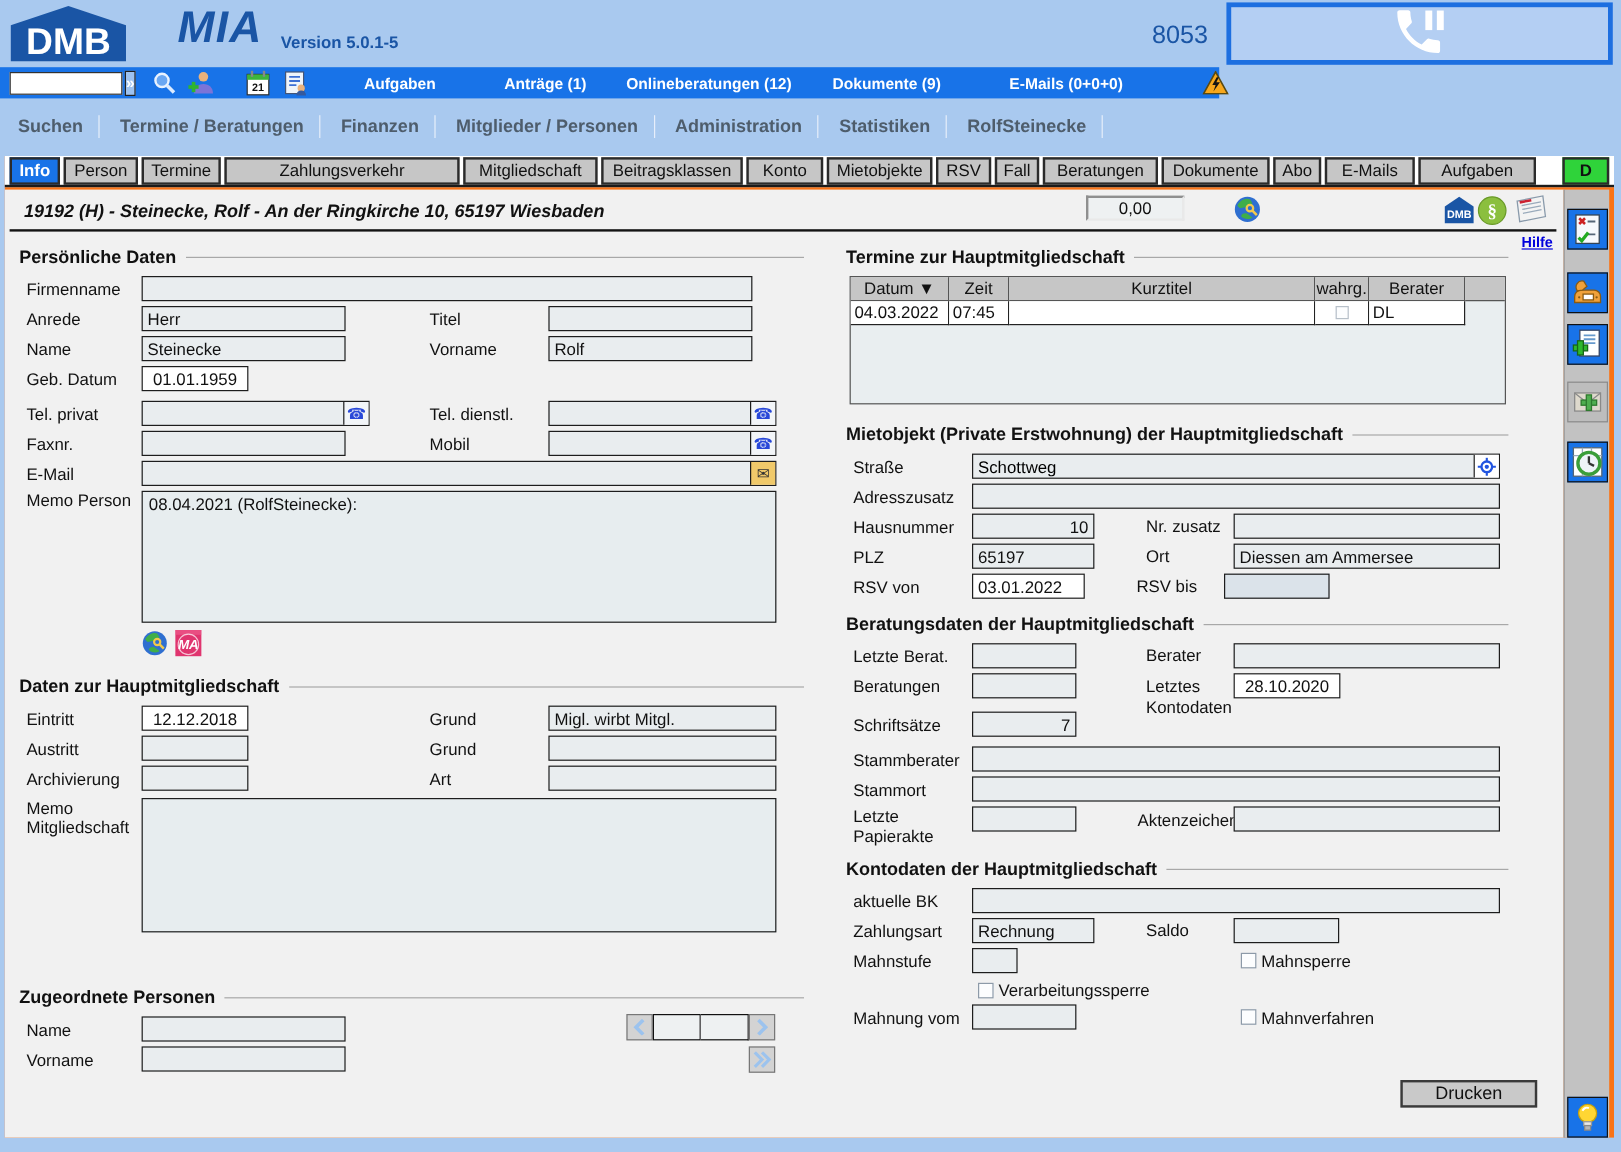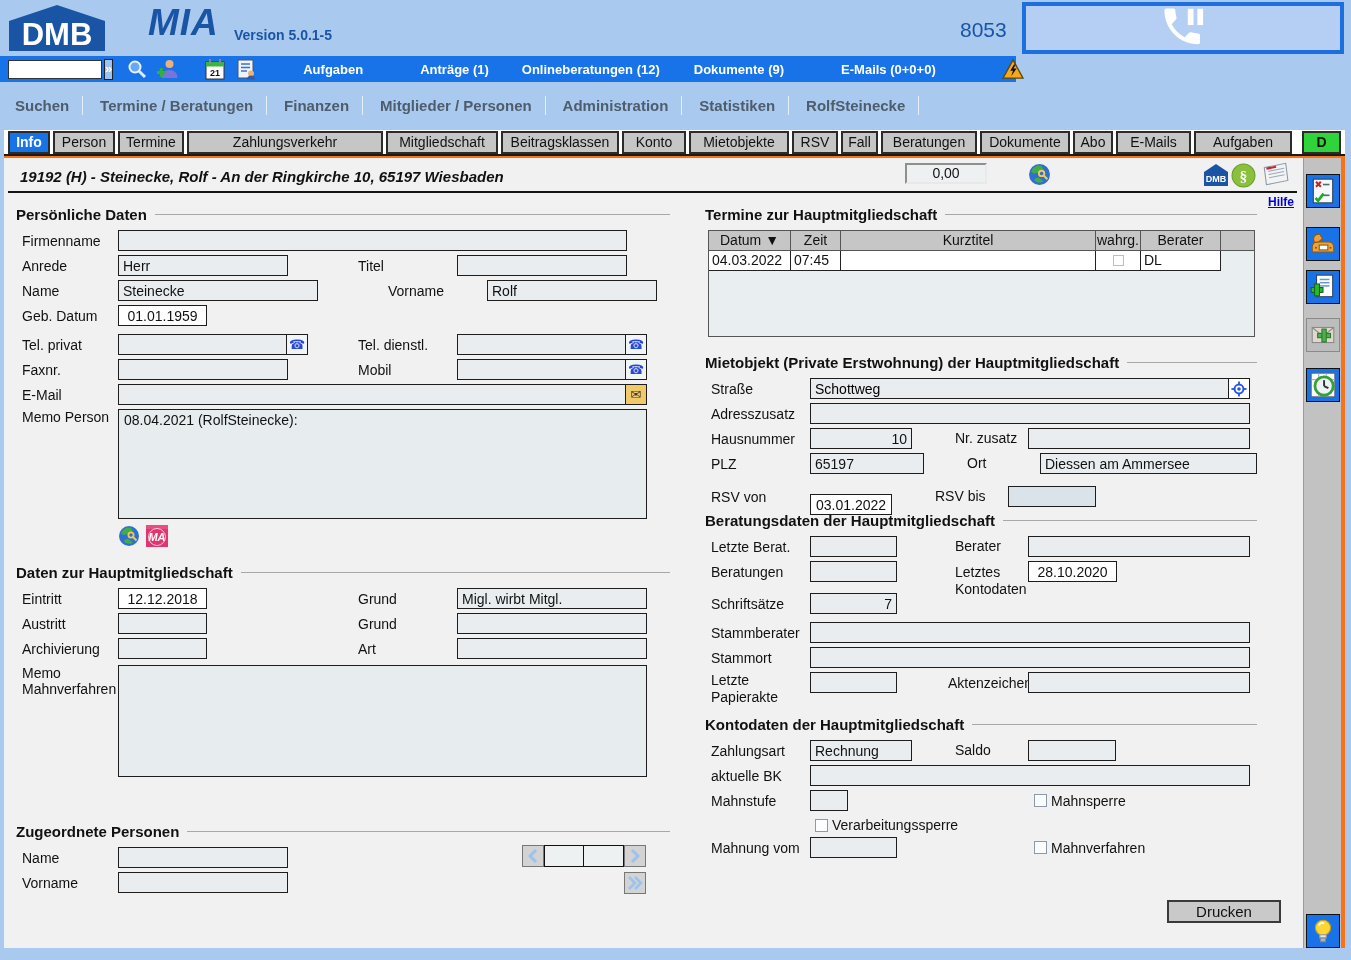--- a/index.html
+++ b/index.html
@@ -184,21 +184,21 @@
 <div class="window">
 
   <div class="tabs">
     <div class="tab active" style="width:42px">Info</div>
     <div class="tab" style="width:62px">Person</div>
     <div class="tab" style="width:66px">Termine</div>
     <div class="tab" style="width:196px">Zahlungsverkehr</div>
     <div class="tab" style="width:112px">Mitgliedschaft</div>
     <div class="tab" style="width:118px">Beitragsklassen</div>
     <div class="tab" style="width:64px">Konto</div>
-    <div class="tab" style="width:100px">Mietobjekte</div>
+    <div class="tab" style="width:88px">Mietobjekte</div>
     <div class="tab" style="width:46px">RSV</div>
     <div class="tab" style="width:37px">Fall</div>
     <div class="tab" style="width:96px">Beratungen</div>
     <div class="tab" style="width:90px">Dokumente</div>
     <div class="tab" style="width:40px">Abo</div>
     <div class="tab" style="width:75px">E-Mails</div>
     <div class="tab" style="width:98px">Aufgaben</div>
     <div class="tab green" style="width:39px">D</div>
   </div>
 
@@ -248,21 +248,21 @@
         <input class="inp" style="width: 509px;" value="">
       </div>
       <div class="fr">
         <span class="lab">Anrede</span>
         <input class="inp" style="width: 170px;" value="Herr">
         <span class="lab2">Titel</span>
         <input class="inp" style="width: 170px;" value="">
       </div>
       <div class="fr">
         <span class="lab">Name</span>
-        <input class="inp" style="width: 200px;" value="Steinecke">
+        <input class="inp" style="width: 170px;" value="Steinecke">
         <span class="lab2">Vorname</span>
         <input class="inp" style="width: 170px;" value="Rolf">
       </div>
       <div class="fr">
         <span class="lab">Geb. Datum</span>
         <input class="inp white" style="width: 89px; text-align: center;" value="01.01.1959">
       </div>
       <div class="fr gap8">
         <span class="lab">Tel. privat</span>
         <div class="inp cfield" style="width:190px">
@@ -331,21 +331,21 @@
         <span class="lab2" style="margin-left:151px">Grund</span>
         <input class="inp" style="width: 190px;" value="">
       </div>
       <div class="fr">
         <span class="lab">Archivierung</span>
         <input class="inp" style="width: 89px;" value="">
         <span class="lab2" style="margin-left:151px">Art</span>
         <input class="inp" style="width: 190px;" value="">
       </div>
       <div class="fr top" style="margin-top:6px">
-        <span class="lab">Memo Mahnverfahren</span>
+        <span class="lab">Memo Mitgliedschaft</span>
         <div class="memo" style="width:529px; height:112px;"></div>
       </div>
 
       <div class="sect-head" style="margin-top:46px">
         <span class="sect-title">Zugeordnete Personen</span>
         <span class="sect-rule"></span>
       </div>
       <div class="fr" style="position:relative">
         <span class="lab">Name</span>
         <input class="inp" style="width: 170px;" value="">
@@ -430,27 +430,27 @@
           <input class="inp" style="width: 440px;" value="">
         </div>
         <div class="fr">
           <span class="rlab">Hausnummer</span>
           <input class="inp tr" style="width: 102px;" value="10">
           <span class="rlab2">Nr. zusatz</span>
           <input class="inp" style="width: 222px;" value="">
         </div>
         <div class="fr">
           <span class="rlab">PLZ</span>
-          <input class="inp" style="width: 114px;" value="65197">
+          <input class="inp" style="width: 102px;" value="65197">
           <span class="rlab2">Ort</span>
           <input class="inp" style="width: 222px;" value="Diessen am Ammersee">
         </div>
         <div class="fr">
           <span class="rlab">RSV von</span>
-          <input class="inp white" style="width: 82px; text-align: center; margin-top: 16px;" value="03.01.2022">
+          <input class="inp white" style="width: 94px; " value="03.01.2022">
           <span class="rlab2">RSV bis</span>
           <input class="inp blue" style="width: 88px;" value="">
         </div>
       </div>
 
       <div style="position:absolute; left:0; top:306px; width:552px">
         <div class="sect-head">
           <span class="sect-title">Beratungsdaten der Hauptmitgliedschaft</span>
           <span class="sect-rule"></span>
         </div>
@@ -485,28 +485,28 @@
           <input class="inp" style="width: 222px;" value="">
         </div>
       </div>
 
       <div style="position:absolute; left:0; top:510px; width:552px">
         <div class="sect-head">
           <span class="sect-title">Kontodaten der Hauptmitgliedschaft</span>
           <span class="sect-rule"></span>
         </div>
         <div class="fr">
+          <span class="rlab">aktuelle BK</span>
+          <input class="inp" style="width: 440px;" value="">
+        </div>
+        <div class="fr">
           <span class="rlab">Zahlungsart</span>
           <input class="inp" style="width: 102px;" value="Rechnung">
           <span class="rlab2">Saldo</span>
           <input class="inp" style="width: 88px;" value="">
-        </div>
-        <div class="fr">
-          <span class="rlab">aktuelle BK</span>
-          <input class="inp" style="width: 440px;" value="">
         </div>
         <div class="fr">
           <span class="rlab">Mahnstufe</span>
           <input class="inp" style="width: 38px;" value="">
           <span class="cb" style="margin-left:186px"></span>
           <span class="cbl">Mahnsperre</span>
         </div>
         <div class="fr" style="margin-top:6px; padding-left:110px">
           <span class="cb"></span>
           <span class="cbl">Verarbeitungssperre</span>

